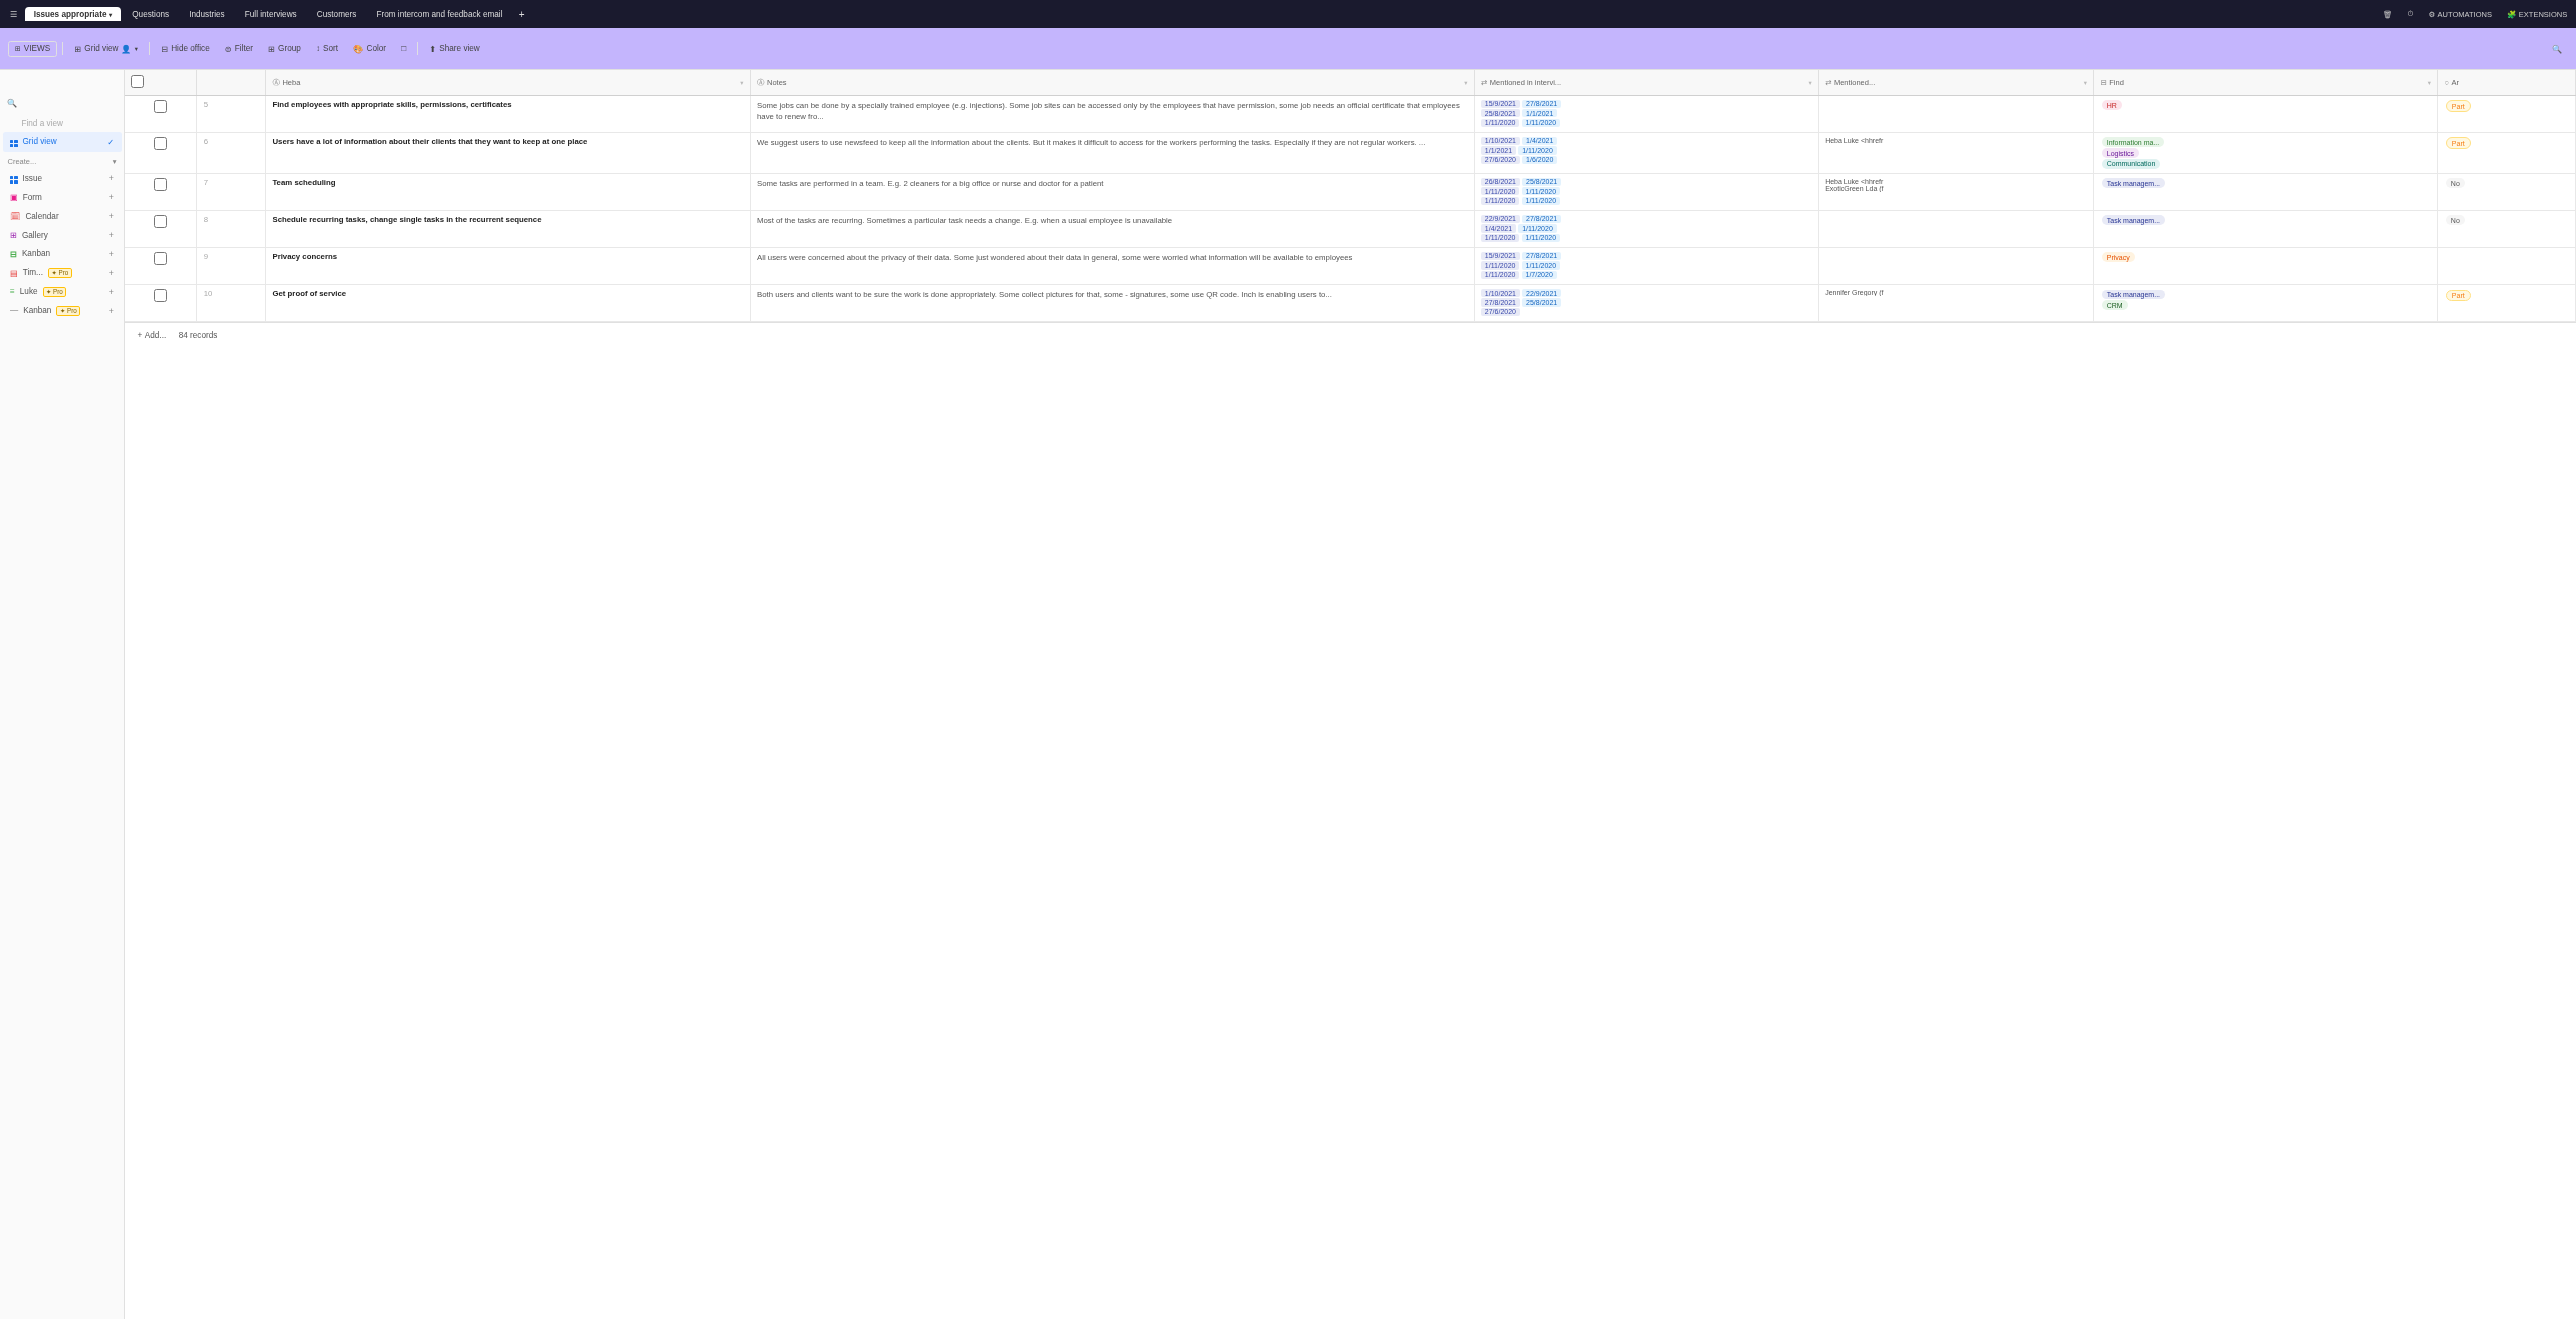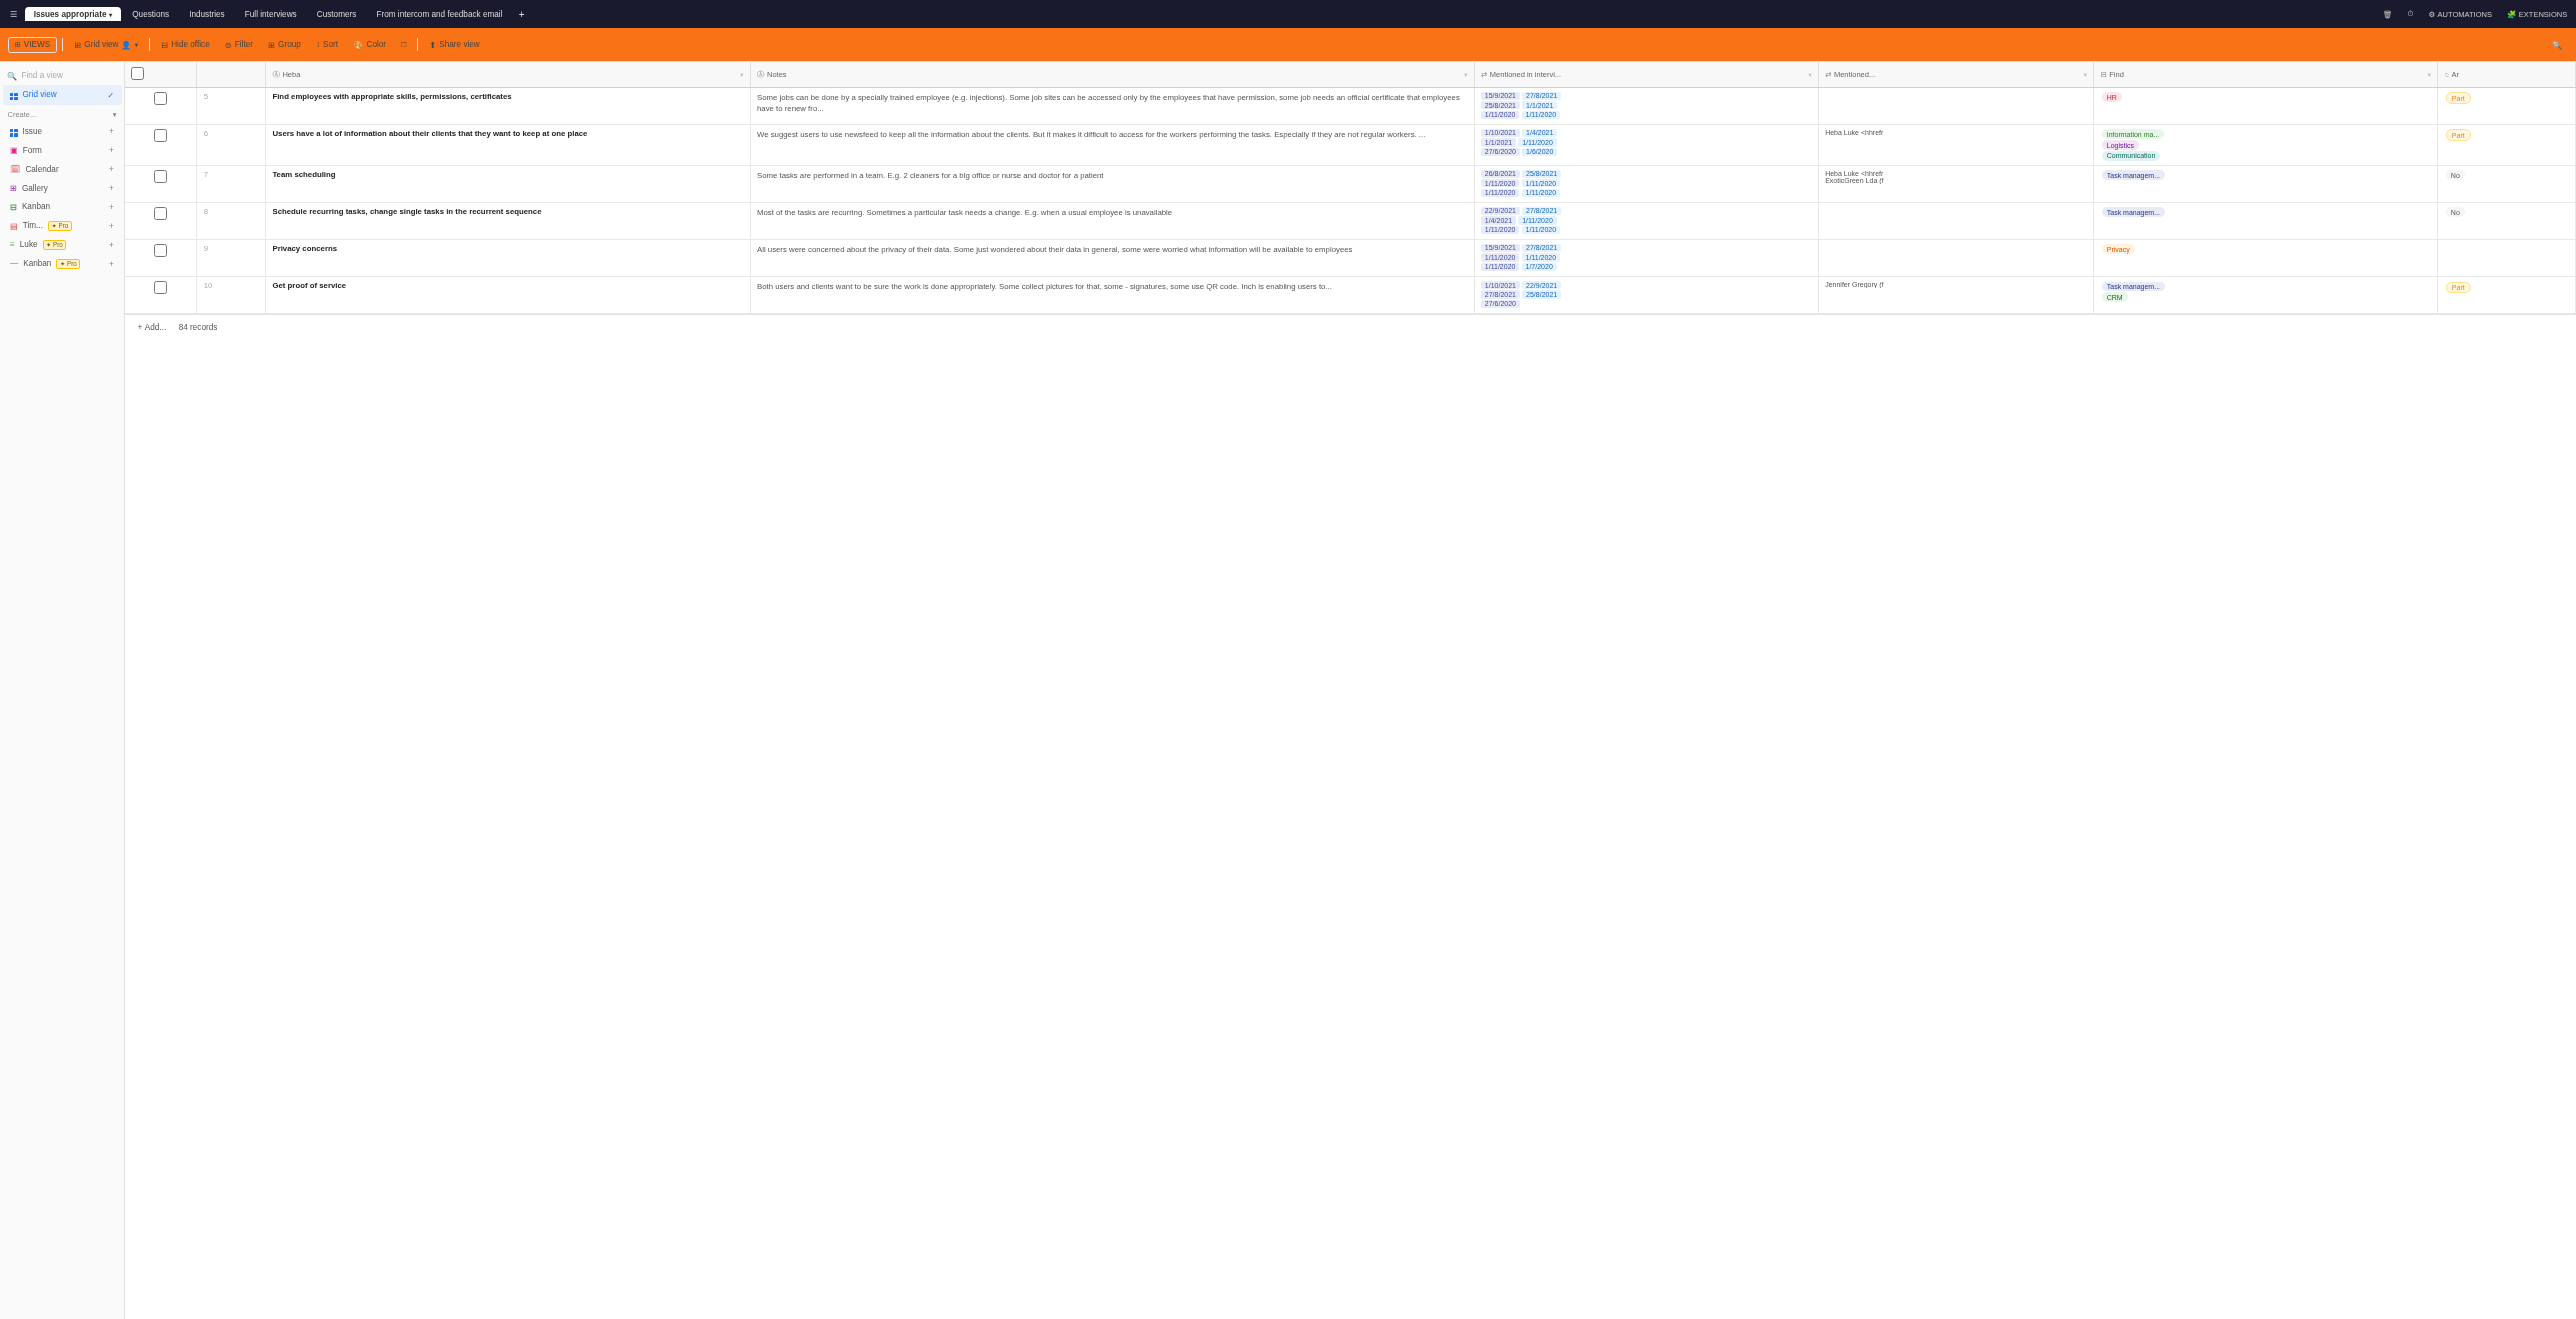--- a/index.html
+++ b/index.html
@@ -15,22 +15,22 @@
       font-size: 8.2px; cursor: pointer; white-space: nowrap;
     }
     .nav-tab.active { background: #fff; color: #333; font-weight: 600; border-radius: 3.8px 3.8px 0 0; }
     .nav-tab-add { color: #ddd; padding: 2.5px 5px; cursor: pointer; font-size: 10px; }
     .nav-spacer { flex: 1; }
     .nav-actions { display: flex; align-items: center; gap: 7.5px; color: #ccc; font-size: 7.5px; }
     .nav-action-btn { display: flex; align-items: center; gap: 2.5px; color: #ccc; cursor: pointer; padding: 1.3px 3.8px; border-radius: 2.5px; }
 
     
     .toolbar {
-      display: flex; align-items: center; height: 34px; border-bottom: 0.6px solid #e0e0e0;
-      padding: 0 7.5px; gap: 2.5px; background: #f97316;
+      display: flex; align-items: center; height: 42px; border-bottom: 0.6px solid #e0e0e0;
+      padding: 0 7.5px; gap: 2.5px; background: #c4b5fd;
     }
     .toolbar-btn {
       display: flex; align-items: center; gap: 3.1px; padding: 2.5px 6.3px; border-radius: 2.5px;
       color: #444; cursor: pointer; font-size: 8.2px; white-space: nowrap;
     }
     .toolbar-divider { width: 0.6px; height: 12.5px; background: #e0e0e0; margin: 0 2.5px; }
     .toolbar-spacer { flex: 1; }
     .views-btn {
       display: flex; align-items: center; gap: 3.1px; padding: 2.5px 6.3px;
       border: 0.6px solid #e0e0e0; border-radius: 2.5px; color: #444; cursor: pointer; font-size: 8.2px;
@@ -210,21 +210,21 @@
   <div class="toolbar-btn">
     <span>🔍</span>
   </div>
 </div>
 
 <div class="main-layout">
 
   <div class="sidebar">
     <div class="sidebar-search">
       <span>🔍</span>
-      <span style="color:#aaa;">Find a view</span>
+      <span style="color:#aaa;margin-top:40px;">Find a view</span>
     </div>
     <div class="sidebar-item active">
       <span style="color:#1a73e8;">
         <div class="icon-grid" style="color:#1a73e8;">
           <div class="icon-grid-cell"></div>
             <div class="icon-grid-cell"></div>
           <div class="icon-grid-cell"></div>
             <div class="icon-grid-cell"></div>
         </div>
       </span>

